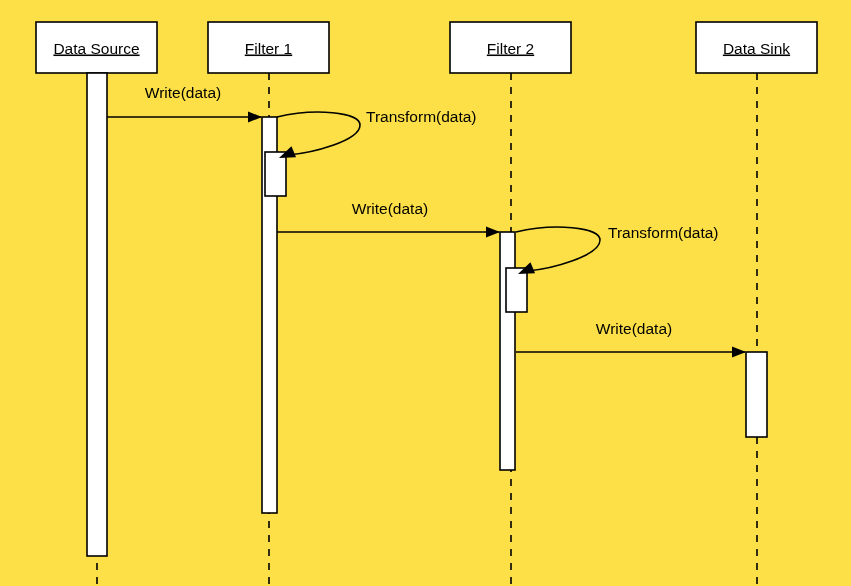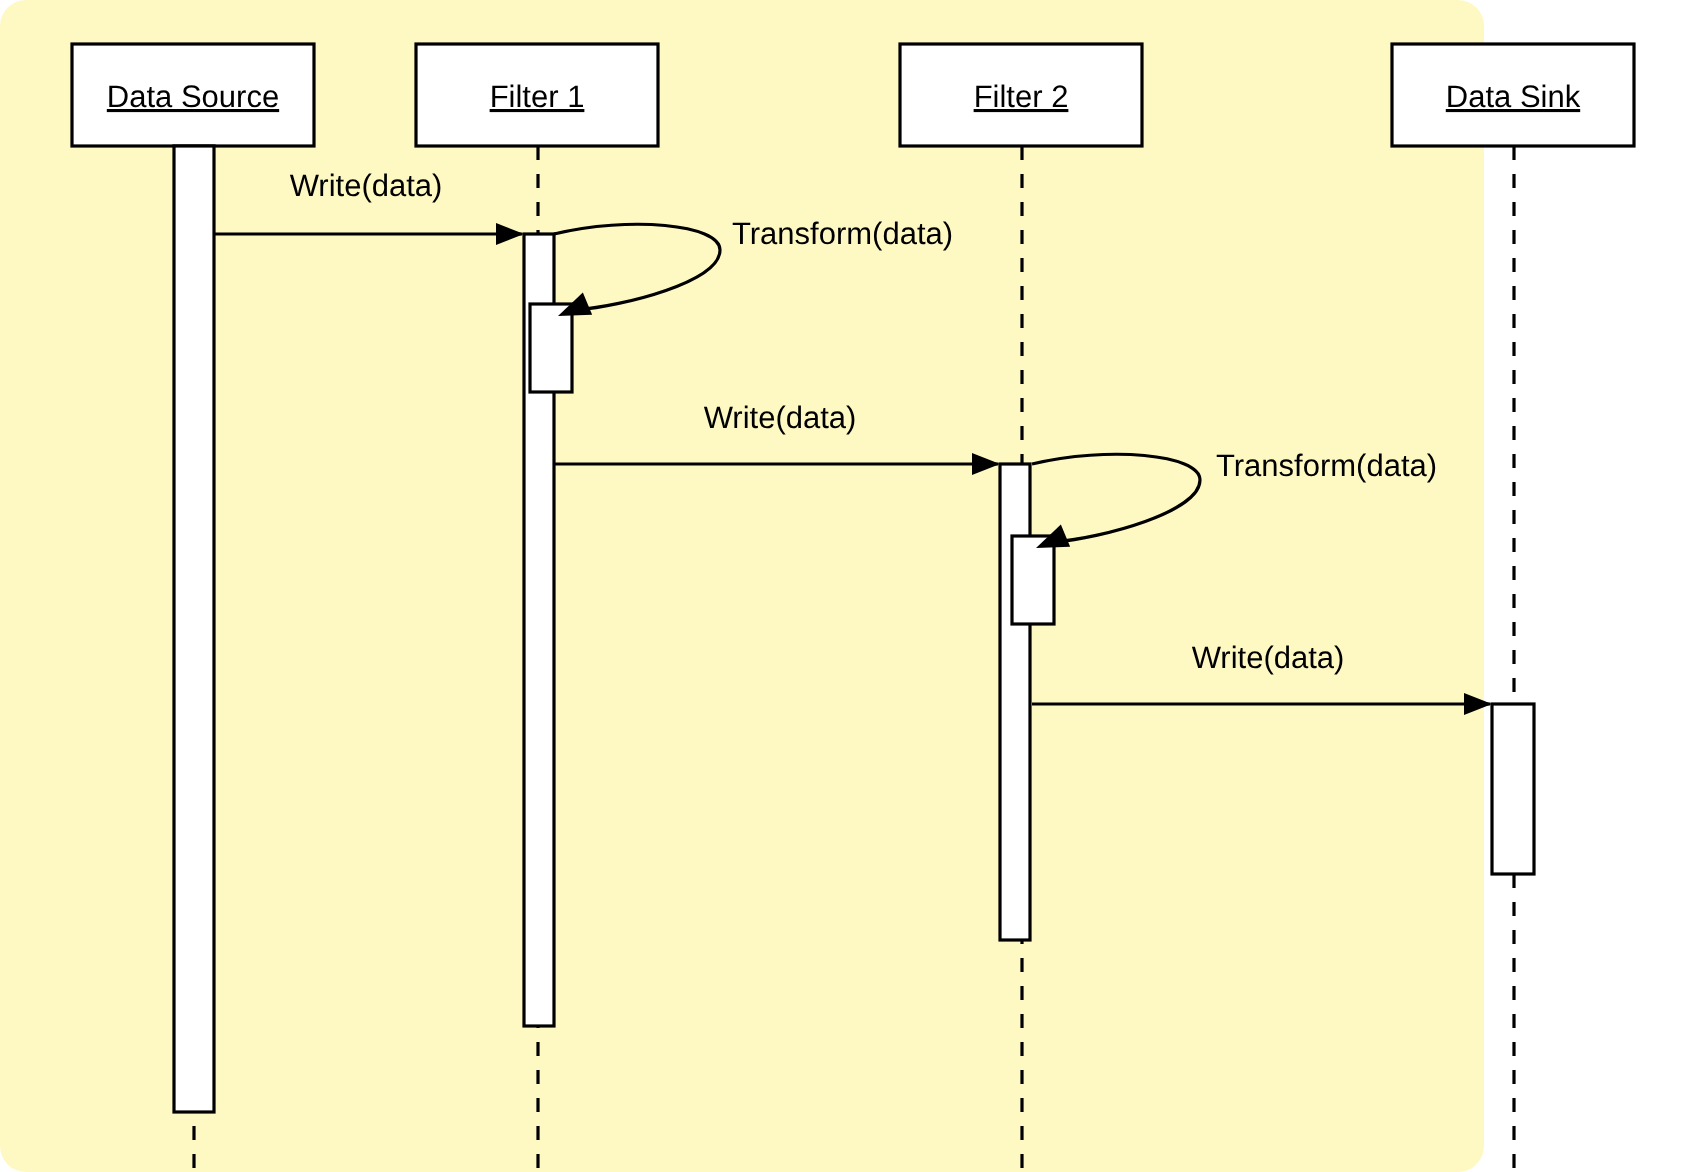--- a/index.html
+++ b/index.html
@@ -8,24 +8,23 @@
     background: #ffffff;
   }
   body {
     width: 851px;
     height: 586px;
     font-family: "Liberation Sans", sans-serif;
     overflow: hidden;
   }
   #diagram-root {
     position: relative;
-    width: 742px;
+    width: 851px;
     height: 586px;
-    background: #fef9c3;
-    border-radius: 13px;
+    background: #fde047;
   }
   svg#seq-svg {
     display: block;
     width: 851px;
     height: 586px;
   }
   .lifeline-box {
     fill: #ffffff;
     stroke: #000000;
     stroke-width: 1.6;

